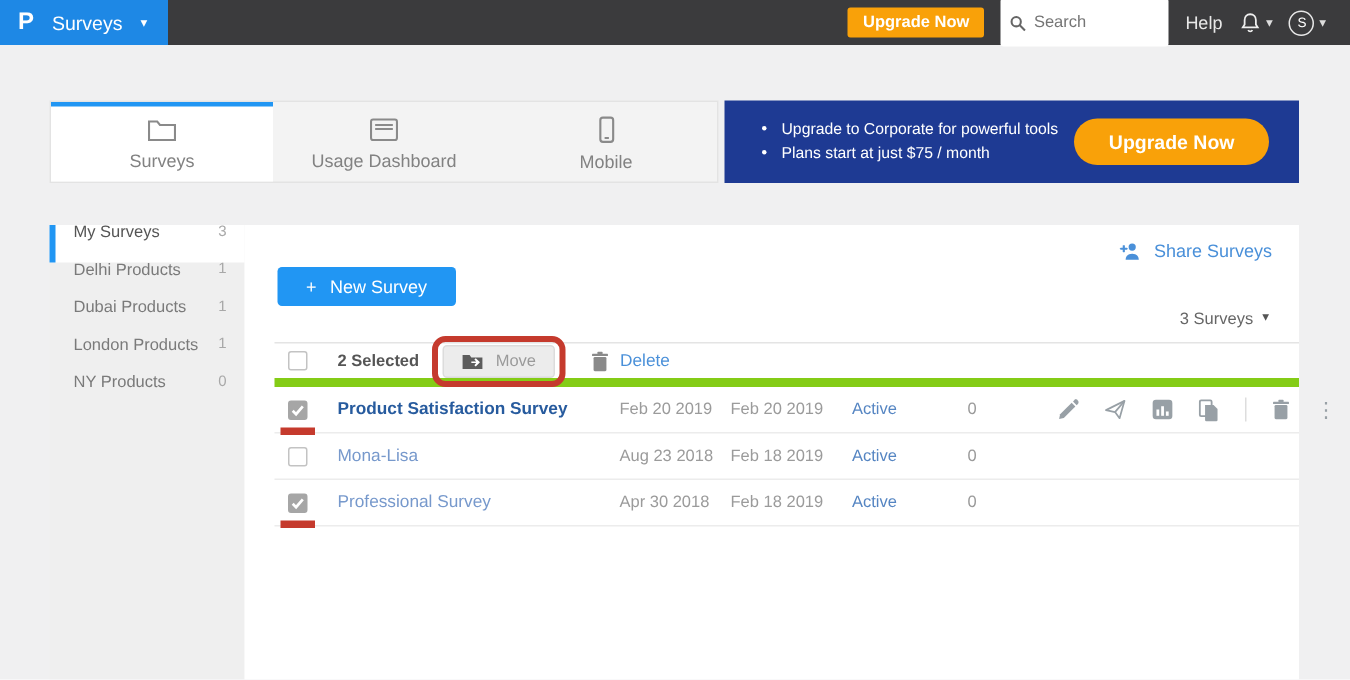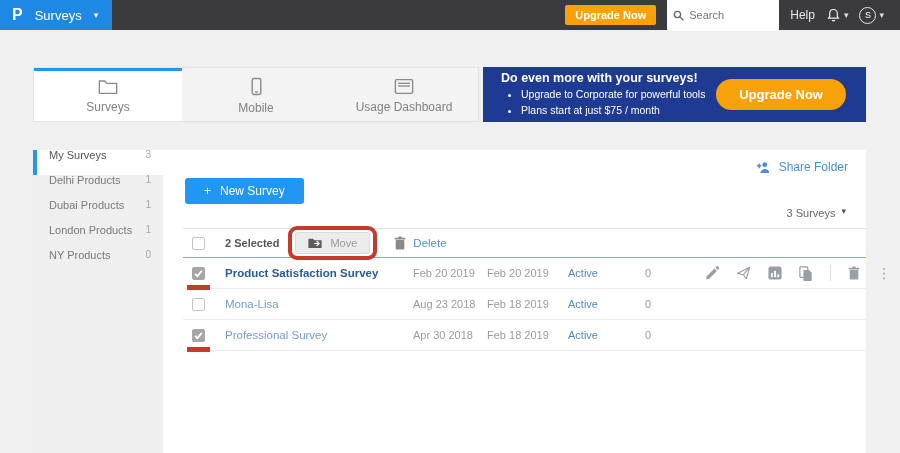--- a/index.html
+++ b/index.html
@@ -92,21 +92,21 @@
   }
   .surveys-dd {
     position: absolute; top: 57px; right: 20px; color: #666; font-size: 11px;
     display: flex; gap: 6px; cursor: pointer;
   }
   .surveys-dd .caret { color: #555; }
 
   
   .table { position: absolute; top: 78px; left: 20px; right: 0; }
   .toolbar-row {
-    height: 30px; border-top: 1px solid #e4e4e4; border-bottom: 1px solid #84cc16;
+    height: 30px; border-top: 1px solid #e4e4e4; border-bottom: 6px solid #84cc16;
     display: flex; align-items: center;
   }
   .cb {
     width: 13px; height: 13px; border: 1px solid #c3c3c3; border-radius: 2px;
     background: #fff; position: relative; flex: 0 0 auto; cursor: pointer;
     display: flex; align-items: center; justify-content: center;
   }
   .cb.checked { background: #a6a6a6; border-color: #a6a6a6; }
   .cb svg { display: none; }
   .cb.checked svg { display: block; }
@@ -183,39 +183,38 @@
 </header>
 
 <nav class="tabs">
   <div class="tab active">
     <svg width="20" height="17" viewBox="0 0 22 18" fill="none" stroke="#8a8a8a" stroke-width="1.5">
         <path d="M1.5 3 h6 l2 2.5 h11 v11 h-19 Z"></path>
       </svg>
     <span>Surveys</span>
   </div>
   <div class="tab">
-    <svg width="13" height="19" viewBox="0 0 12 20" fill="none" stroke="#8a8a8a" stroke-width="1.5">
-        <rect x="1.5" y="1.5" width="9" height="17" rx="1.8"></rect>
-        <line x1="4.5" y1="15.8" x2="7.5" y2="15.8"></line>
-      </svg>
-    <span>Mobile</span>
-  </div>
-  <div class="tab">
     <svg width="20" height="17" viewBox="0 0 22 18" fill="none" stroke="#8a8a8a" stroke-width="1.5">
         <rect x="1.5" y="1.5" width="19" height="15" rx="1.5"></rect>
         <line x1="4.5" y1="5.5" x2="17.5" y2="5.5"></line>
         <line x1="4.5" y1="8.5" x2="17.5" y2="8.5"></line>
       </svg>
     <span>Usage Dashboard</span>
   </div>
+  <div class="tab">
+    <svg width="13" height="19" viewBox="0 0 12 20" fill="none" stroke="#8a8a8a" stroke-width="1.5">
+        <rect x="1.5" y="1.5" width="9" height="17" rx="1.8"></rect>
+        <line x1="4.5" y1="15.8" x2="7.5" y2="15.8"></line>
+      </svg>
+    <span>Mobile</span>
+  </div>
 </nav>
 
 <section class="banner">
   <div>
-    <div class="banner-title">Do even more with your surveys!</div>
     <ul>
       <li>Upgrade to Corporate for powerful tools</li>
       <li>Plans start at just $75 / month</li>
     </ul>
   </div>
   <button class="banner-cta">Upgrade Now</button>
 </section>
 
 <aside class="sidebar">
   <div class="side-item active">
@@ -242,21 +241,21 @@
 
 <main class="content">
 
   <div class="share-folder">
     <svg width="16" height="13" viewBox="0 0 20 16" fill="#4a90d9">
         <circle cx="11" cy="4.5" r="3"></circle>
         <path d="M5.5 15 c0-3 2.4-5 5.5-5 s5.5 2 5.5 5 Z"></path>
         <rect x="1" y="5" width="6" height="1.8" rx="0.4"></rect>
         <rect x="3.1" y="2.9" width="1.8" height="6" rx="0.4"></rect>
       </svg>
-    <span>Share Folder</span>
+    <span>Share Surveys</span>
   </div>
 
   <button class="new-survey">
     <span>+</span>
     <span>New Survey</span>
   </button>
 
   <div class="surveys-dd">
     <span>3 Surveys</span>
     <span class="caret">▾</span>

